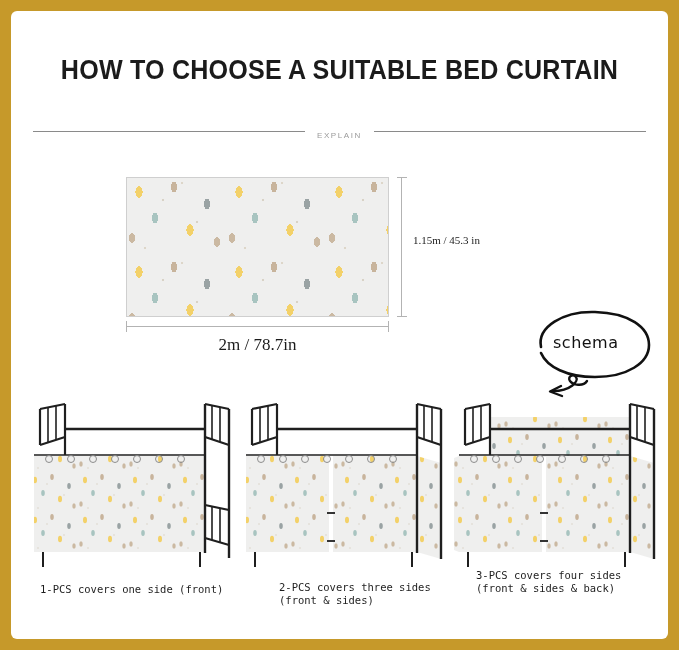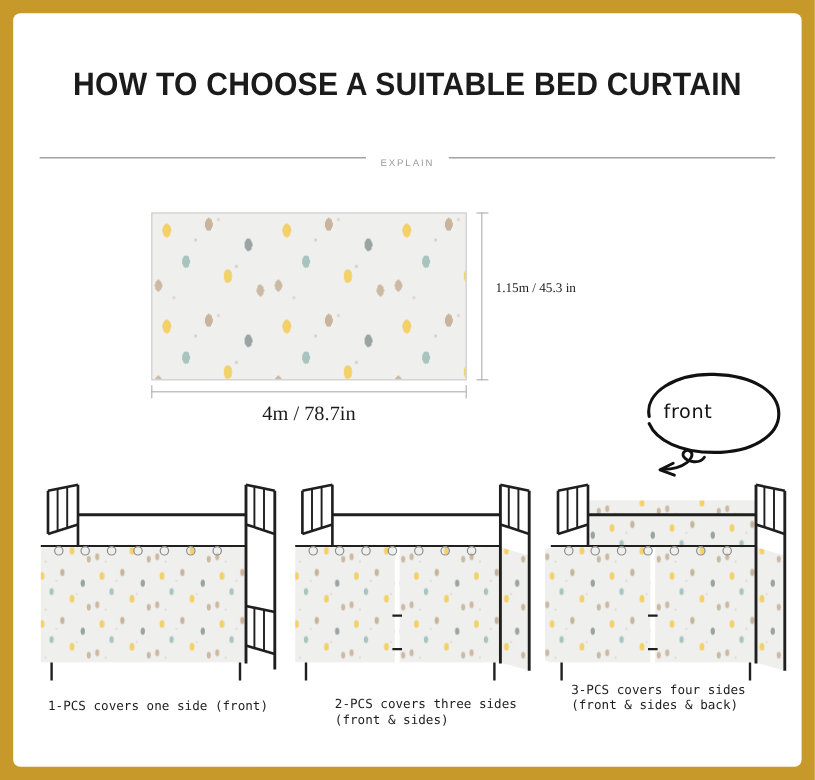--- a/index.html
+++ b/index.html
@@ -139,29 +139,29 @@
     <div class="cap t"></div>
     <div class="cap b"></div>
   </div>
   <div id="label-v">1.15m / 45.3 in</div>
 
   <div id="dim-h">
     <div class="line"></div>
     <div class="cap l"></div>
     <div class="cap r"></div>
   </div>
-  <div id="label-h">4m / 78.7in</div>
+  <div id="label-h">2m / 78.7in</div>
 
   <div id="schema">
     <svg width="140" height="100" viewBox="0 0 140 100">
       <path d="M18,44 C14,24 40,8 72,9 C106,10 126,24 126,42 C126,60 104,74 72,74 C44,74 24,64 18,50" fill="none" stroke="#111" stroke-width="2.6" stroke-linecap="round"></path>
       <path d="M64,78 C60,84 50,82 47,78 C44,74 50,70 53,74 C56,78 48,88 30,88" fill="none" stroke="#111" stroke-width="2.4" stroke-linecap="round"></path>
       <path d="M38,83 L27,88.5 L39,93" fill="none" stroke="#111" stroke-width="2.4" stroke-linecap="round" stroke-linejoin="round"></path>
     </svg>
-    <div class="word">front</div>
+    <div class="word">schema</div>
   </div>
 
   <div class="bed" id="bed1">
     <svg width="210" height="180" viewBox="0 0 210 180">
       <defs>
         <pattern id="p1" width="50" height="40" patternUnits="userSpaceOnUse">
           <rect width="50" height="40" fill="#efefee"></rect>
           <ellipse cx="6" cy="7" rx="2" ry="3.2" fill="#f3d169"></ellipse>
           <ellipse cx="23" cy="4" rx="1.8" ry="3" fill="#c8b49c"></ellipse>
           <ellipse cx="40" cy="13" rx="1.8" ry="3" fill="#9aa3a4"></ellipse>

